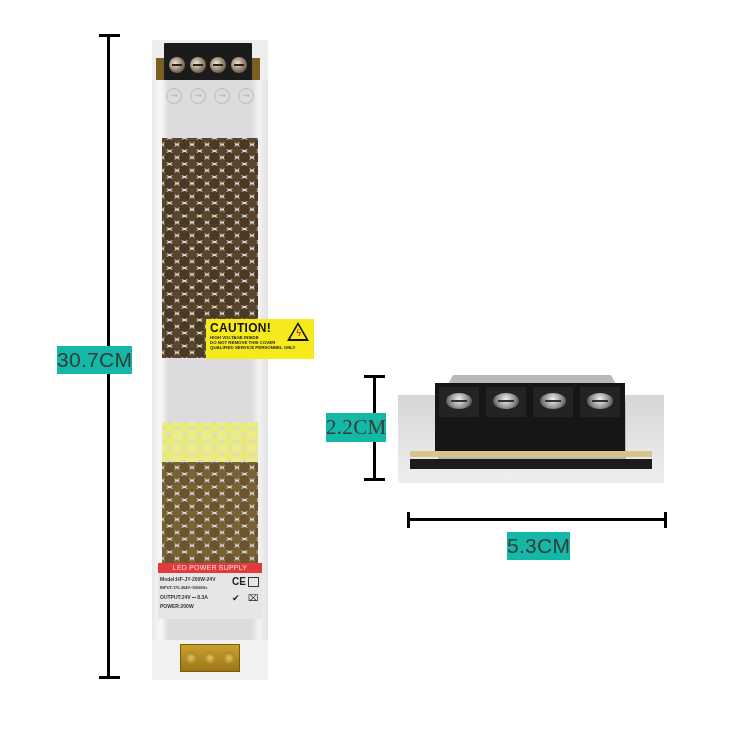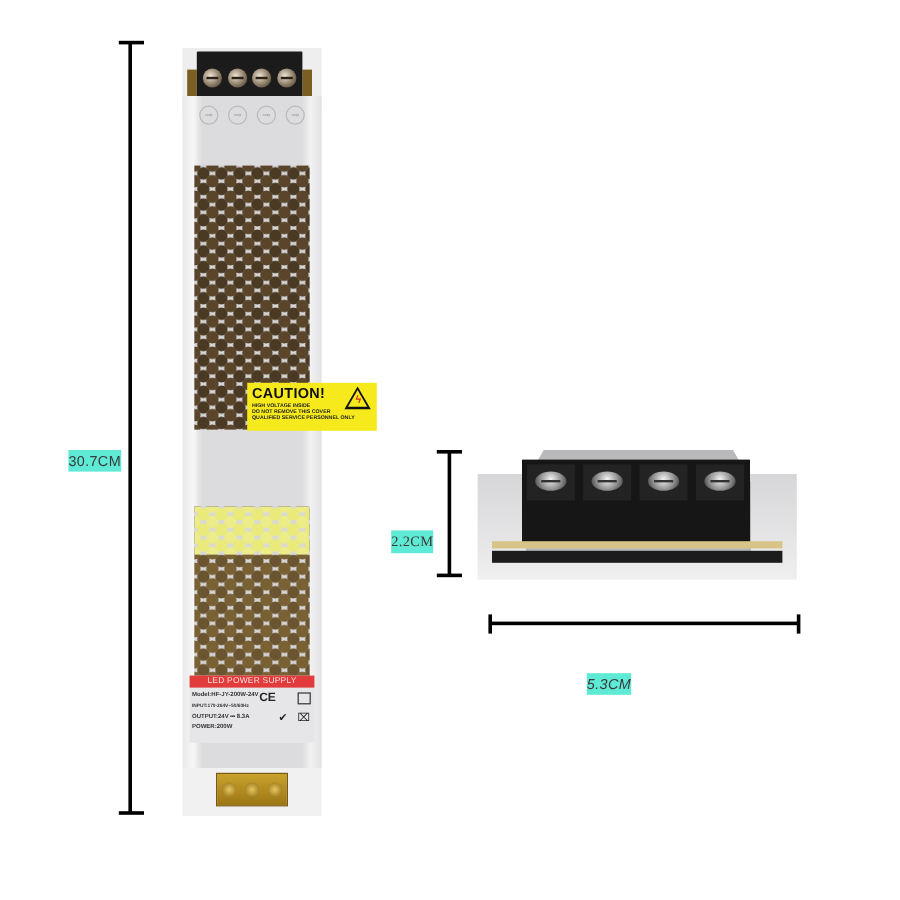--- a/index.html
+++ b/index.html
@@ -1,19 +1,19 @@
 <!DOCTYPE html>
 <html><head>
 <meta charset="utf-8">
 <style>
   html,body{margin:0;padding:0;background:#ffffff;}
   body{width:750px;height:750px;position:relative;overflow:hidden;font-family:"Liberation Sans",sans-serif;}
   .abs{position:absolute;}
   .line{background:#000;}
-  .dim-label{color:#3a3a3a;font-size:12px;letter-spacing:0.3px;background:#5eead4;padding:2px 0;margin-top:29px;}
+  .dim-label{color:#3a3a3a;font-size:21px;letter-spacing:0.3px;background:#14b8a6;padding:2px 0;}
   
   .psu{left:152px;top:40px;width:116px;height:635px;}
   .psu-shell{position:absolute;left:0;top:40px;width:116px;height:560px;background:linear-gradient(90deg,#e9e9eb 0%,#f7f7f8 8%,#dcdcde 14%,#dcdcde 86%,#f2f2f3 92%,#e2e2e4 100%);}
   .psu-top{position:absolute;left:0;top:0;width:116px;height:55px;background:#eeeeef;}
   .terminal-top{position:absolute;left:12px;top:3px;width:88px;height:44px;background:#1b1b1b;border-radius:1px;display:flex;justify-content:space-around;align-items:center;padding:0 3px;box-sizing:border-box;}
   .screw{width:16px;height:16px;border-radius:50%;background:radial-gradient(circle at 40% 40%,#f0e6d6,#8a7a64 55%,#3a3226);position:relative;}
   .screw::after{content:"";position:absolute;left:3px;top:7px;width:10px;height:2px;background:#2a2218;}
   .brass-strip{position:absolute;left:4px;top:18px;width:8px;height:30px;background:#7a5e22;}
   .brass-strip.r{left:100px;}
   .symbols{position:absolute;left:10px;top:48px;width:96px;height:22px;display:flex;justify-content:space-around;}
@@ -30,21 +30,21 @@
     background-size:15px 13px,15px 13px;background-position:0 0,7.5px 6.5px;background-color:#d8d8da;}
   .caution{position:absolute;left:6px;top:279px;width:108px;height:40px;background:#f6ea1c;box-sizing:border-box;padding:2px 4px;margin-left:48px;}
   .caution-title{font-weight:bold;font-size:12px;color:#111;letter-spacing:0.3px;}
   .caution-line{font-size:4.4px;color:#222;font-weight:bold;line-height:5.2px;white-space:nowrap;}
   .warn-tri{position:absolute;right:5px;top:3px;width:0;height:0;border-left:11px solid transparent;border-right:11px solid transparent;border-bottom:19px solid #111;}
   .warn-tri::after{content:"";position:absolute;left:-8px;top:3px;border-left:8px solid transparent;border-right:8px solid transparent;border-bottom:14px solid #f6ea1c;}
   .bolt{position:absolute;right:13px;top:9px;color:#d52a1a;font-size:9px;font-weight:bold;}
   .label-panel{position:absolute;left:6px;top:523px;width:104px;height:56px;background:#e6e6e8;}
   .led-banner{position:absolute;left:0;top:0;width:104px;height:10px;background:#e23b3b;color:#fbe0e0;font-size:7px;text-align:center;line-height:10px;letter-spacing:0.2px;}
   .spec{position:absolute;left:2px;font-size:5px;color:#333;white-space:nowrap;font-weight:bold;}
-  .ce{position:absolute;left:58px;top:13px;font-size:10px;color:#222;font-weight:bold;text-align:right;}
+  .ce{position:absolute;left:74px;top:13px;font-size:10px;color:#222;font-weight:bold;text-align:right;}
   .house{position:absolute;left:90px;top:14px;width:9px;height:8px;border:1px solid #333;}
   .rohs{position:absolute;left:74px;top:30px;font-size:9px;color:#222;}
   .bin{position:absolute;left:90px;top:30px;font-size:9px;color:#222;}
   .psu-bottom{position:absolute;left:0;top:600px;width:116px;height:40px;background:#f1f1f2;}
   .terminal-bottom{position:absolute;left:28px;top:4px;width:58px;height:26px;background:linear-gradient(180deg,#c9a12c,#9c7614);border:1px solid #7a5a10;display:flex;justify-content:space-around;align-items:center;}
   .bscrew{width:12px;height:12px;border-radius:50%;background:radial-gradient(circle,#e8c55a,#8a6a16);}
   
   .endview{left:398px;top:375px;width:266px;height:108px;}
   .ev-shell{position:absolute;left:0;top:20px;width:266px;height:88px;background:linear-gradient(180deg,#d6d6d8,#efeff0);}
   .ev-cap{position:absolute;left:40px;top:0;width:188px;height:92px;background:#b9b9bb;clip-path:polygon(8% 0,92% 0,100% 30%,100% 100%,0 100%,0 30%);}
@@ -139,13 +139,13 @@
         <div class="ev-screw"></div>
       </div>
   </div>
   <div class="ev-pcb"></div>
   <div class="ev-base"></div>
 </div>
 
 <div class="abs line" style="left:407px;top:512px;width:3px;height:16px;"></div>
 <div class="abs line" style="left:408px;top:518px;width:258px;height:3px;"></div>
 <div class="abs line" style="left:664px;top:512px;width:3px;height:16px;"></div>
-<div class="abs dim-label" style="left:489px;top:532px;font-style:italic;">5.3CM</div>
+<div class="abs dim-label" style="left:507px;top:532px;">5.3CM</div>
 
 </body></html>

